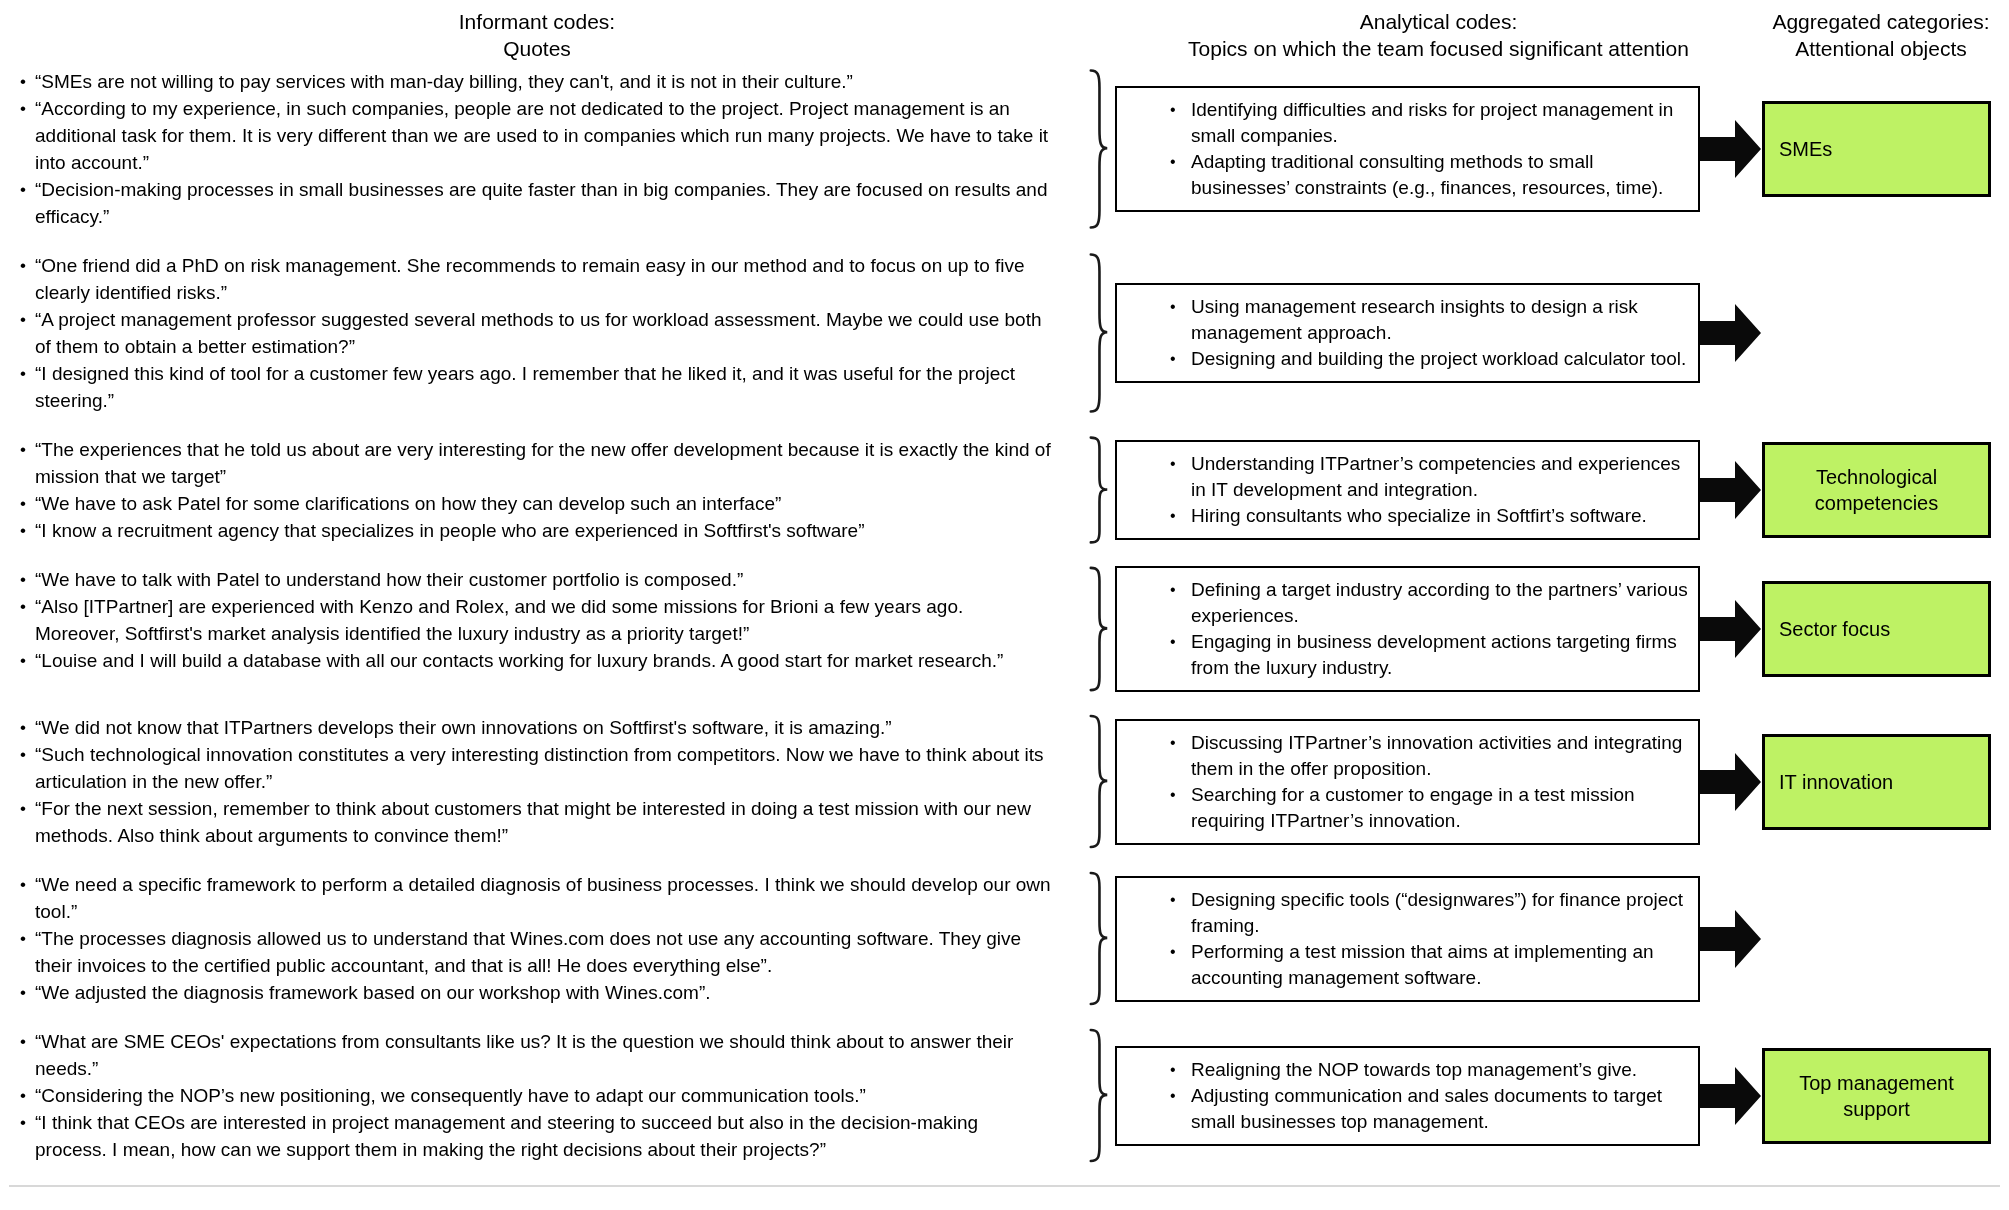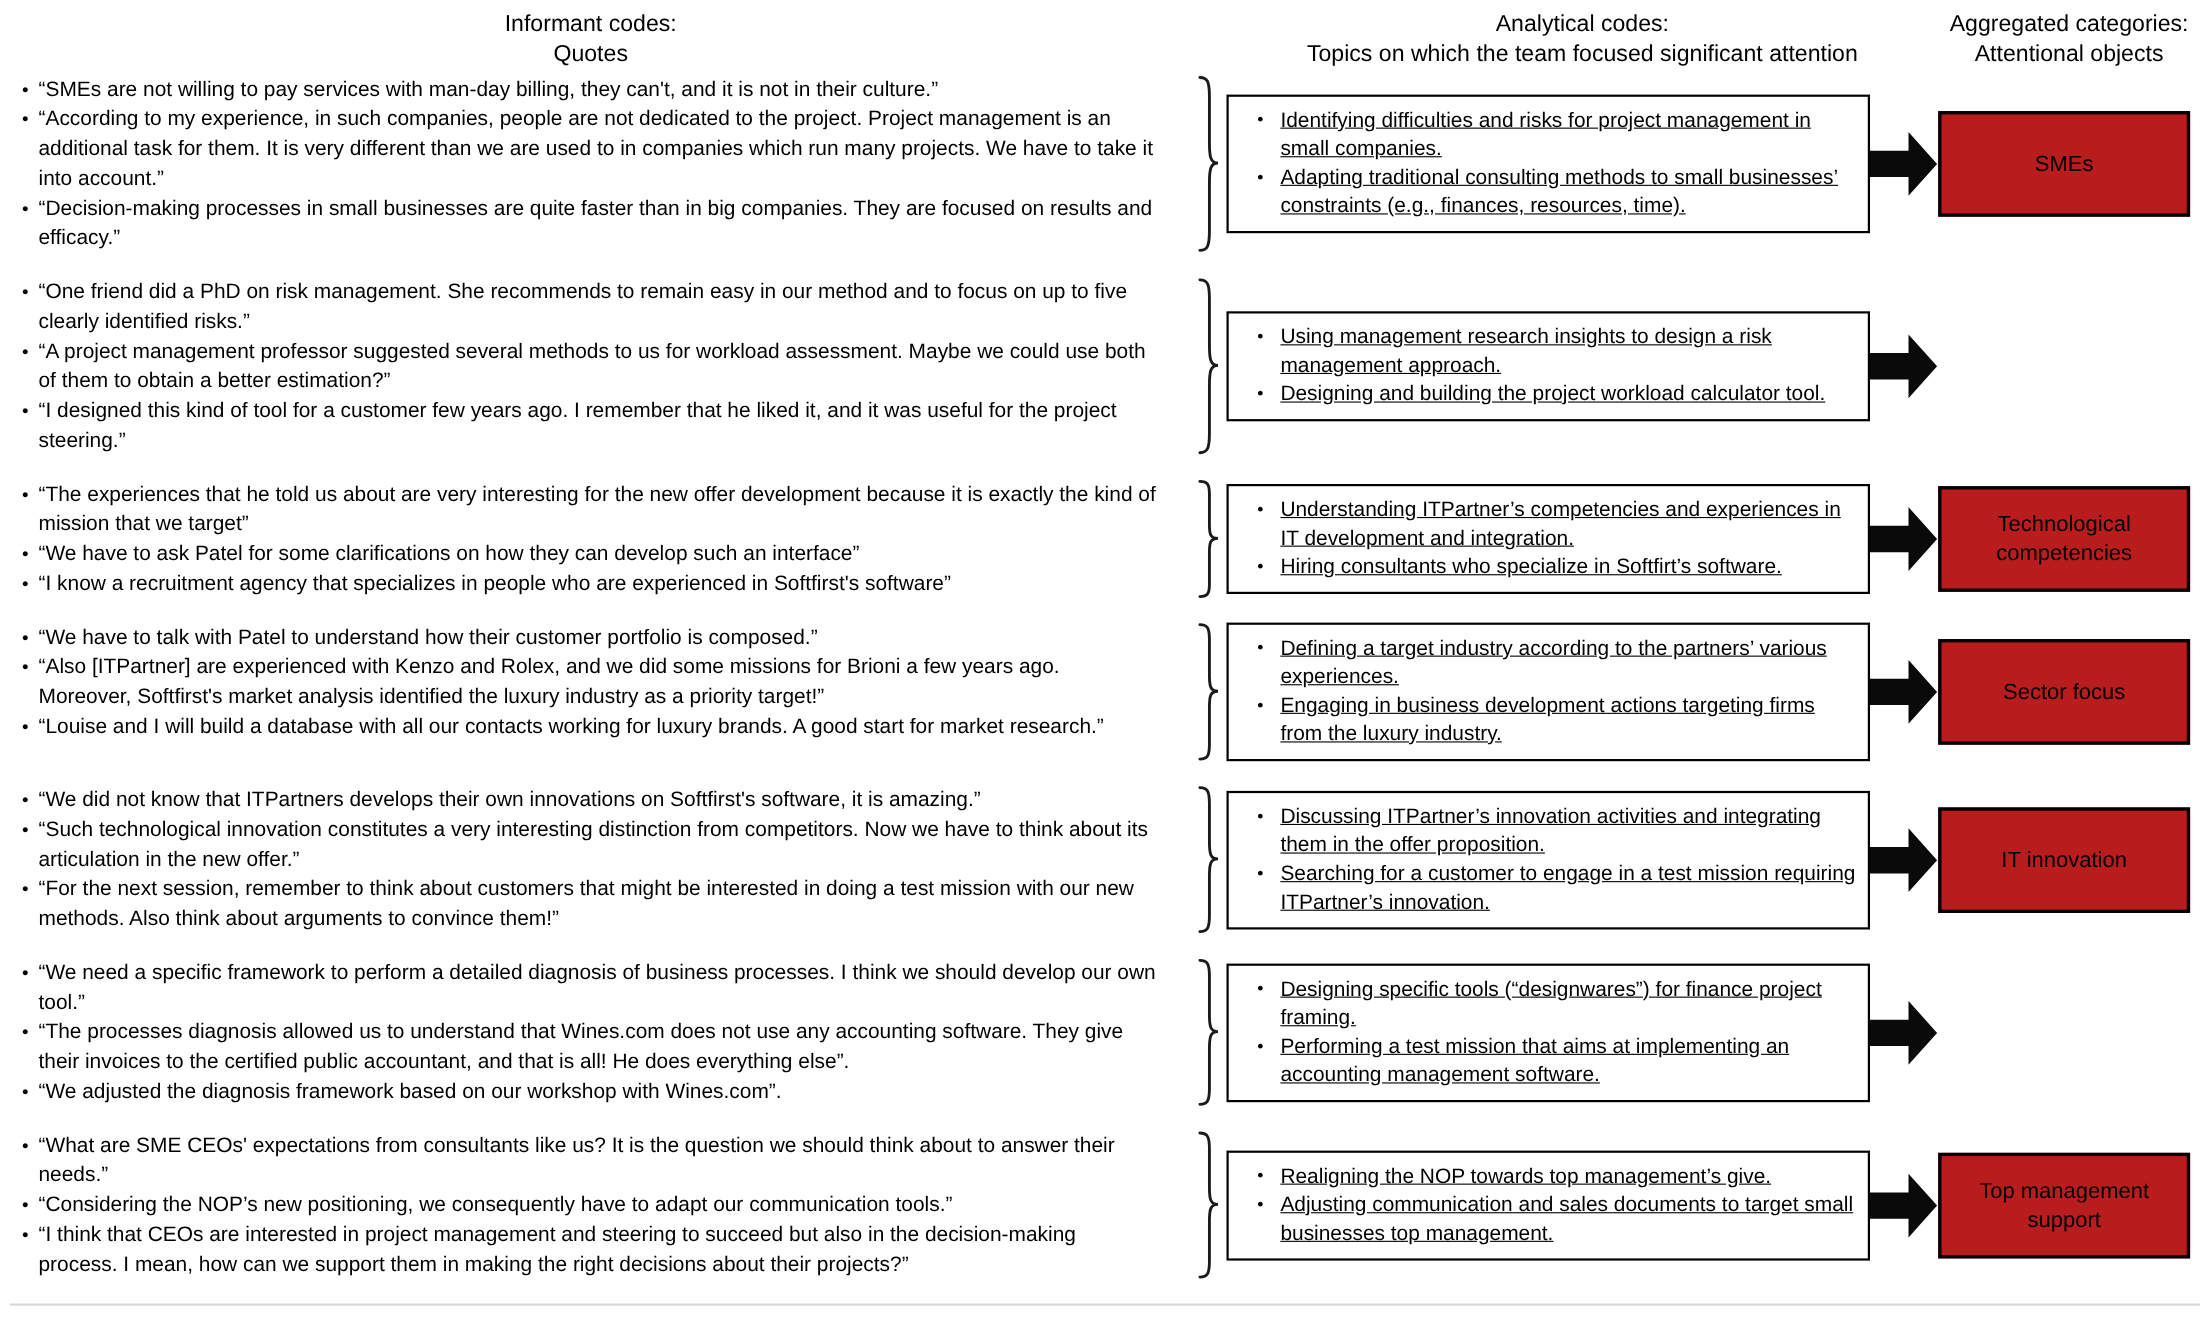--- a/index.html
+++ b/index.html
@@ -47,42 +47,42 @@
     stroke-linecap: round; vector-effect: non-scaling-stroke;
   }
 
   .codes-box {
     width: 585px; align-self: center;
     border: 2px solid #000000;
     padding: 9px 10px 9px 0;
     background: #ffffff;
   }
   .codes {
-    list-style: none; padding-left: 47px;
-    font-size: 19px; line-height: 26px; text-decoration: underline;
+    list-style: none; padding-left: 74px;
+    font-size: 19px; line-height: 26px;
   }
   .codes li { position: relative; }
   .codes li::before {
     content: "\2022";
     position: absolute; left: -21px; top: 0;
     font-size: 16px;
   }
 
   .arrow-col { width: 62px; align-self: center; display: flex; }
   .arrow-col svg { display: block; }
 
   .cat-col { width: 238px; align-self: center; display: flex; }
   .category-box {
     width: 229px; min-height: 96px;
     border: 3px solid #000000;
-    display: flex; align-items: center; justify-content: center;
+    display: flex; align-items: center; justify-content: flex-start;
     text-align: center;
     font-size: 20px; line-height: 26px;
     padding: 6px 14px;
-    background: #b91c1c;
+    background: #bef264;
   }
 
   .bottom-divider { border-top: 2px solid #d8d8d8; margin-top: 2px; }
 </style>
 </head>
 <body>
 
 <div class="figure">
 
   <header class="header-row">

